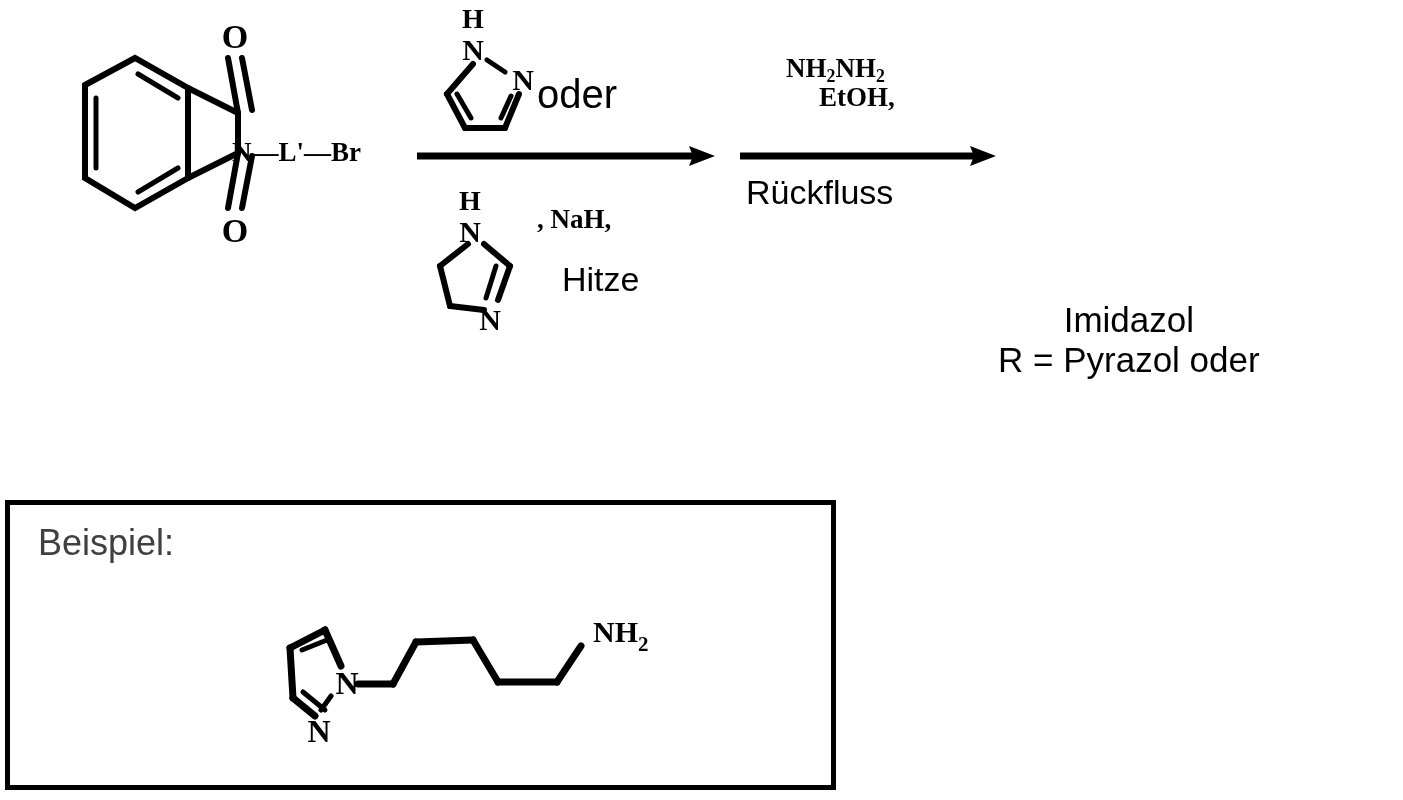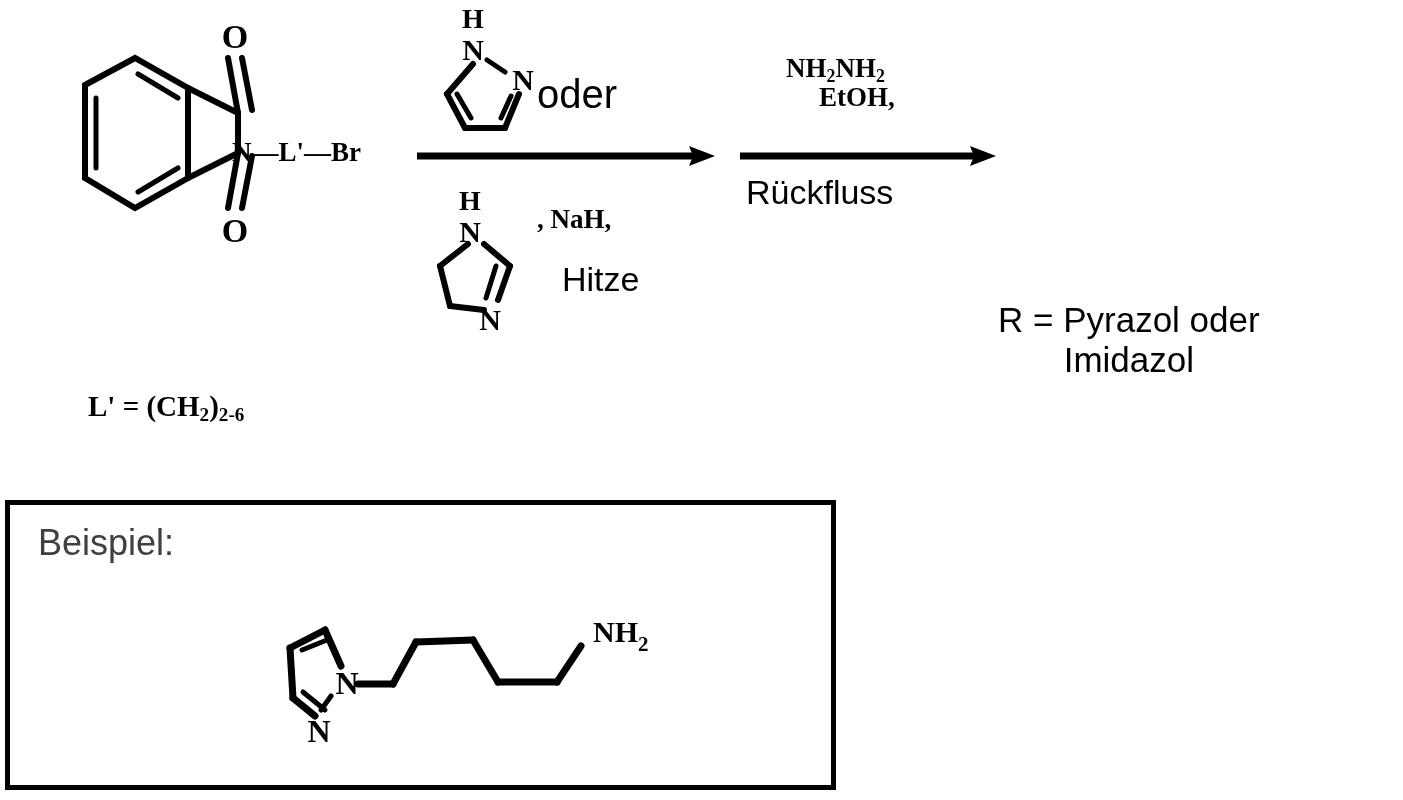--- a/index.html
+++ b/index.html
@@ -193,27 +193,24 @@
 
   <div class="abs reagent-serif" style="left:786px; top:54px;">
     <span>NH</span><sub>2</sub><span>NH</span><sub>2</sub>
   </div>
   <div class="abs reagent-serif" style="left:819px; top:83px;text-align:center;">EtOH,</div>
 
   <div class="abs cond-sans" style="left:746px; top:175px;">Rückfluss</div>
 
 
   <div class="abs" id="r-def">
+    <div>Imidazol</div>
     <div>R = Pyrazol oder</div>
-    <div>Imidazol</div>
-  </div>
-
-  <div class="abs" id="l-def">
-    <span>L'  =  (CH</span><sub>2</sub><span>)</span><sub>2-6</sub>
-  </div>
+  </div>
+
 
   <div class="abs" id="example-box"></div>
   <div class="abs" id="example-label">Beispiel:</div>
 
   <div class="abs" style="left:285px; top:612px;">
     <svg width="420" height="150" viewBox="0 0 420 150">
       <g stroke="#000" stroke-width="7" fill="none" stroke-linecap="round" stroke-linejoin="round">
 
         <line x1="40" y1="18" x2="5" y2="36"></line>
         <line x1="5" y1="36" x2="8" y2="86"></line>

